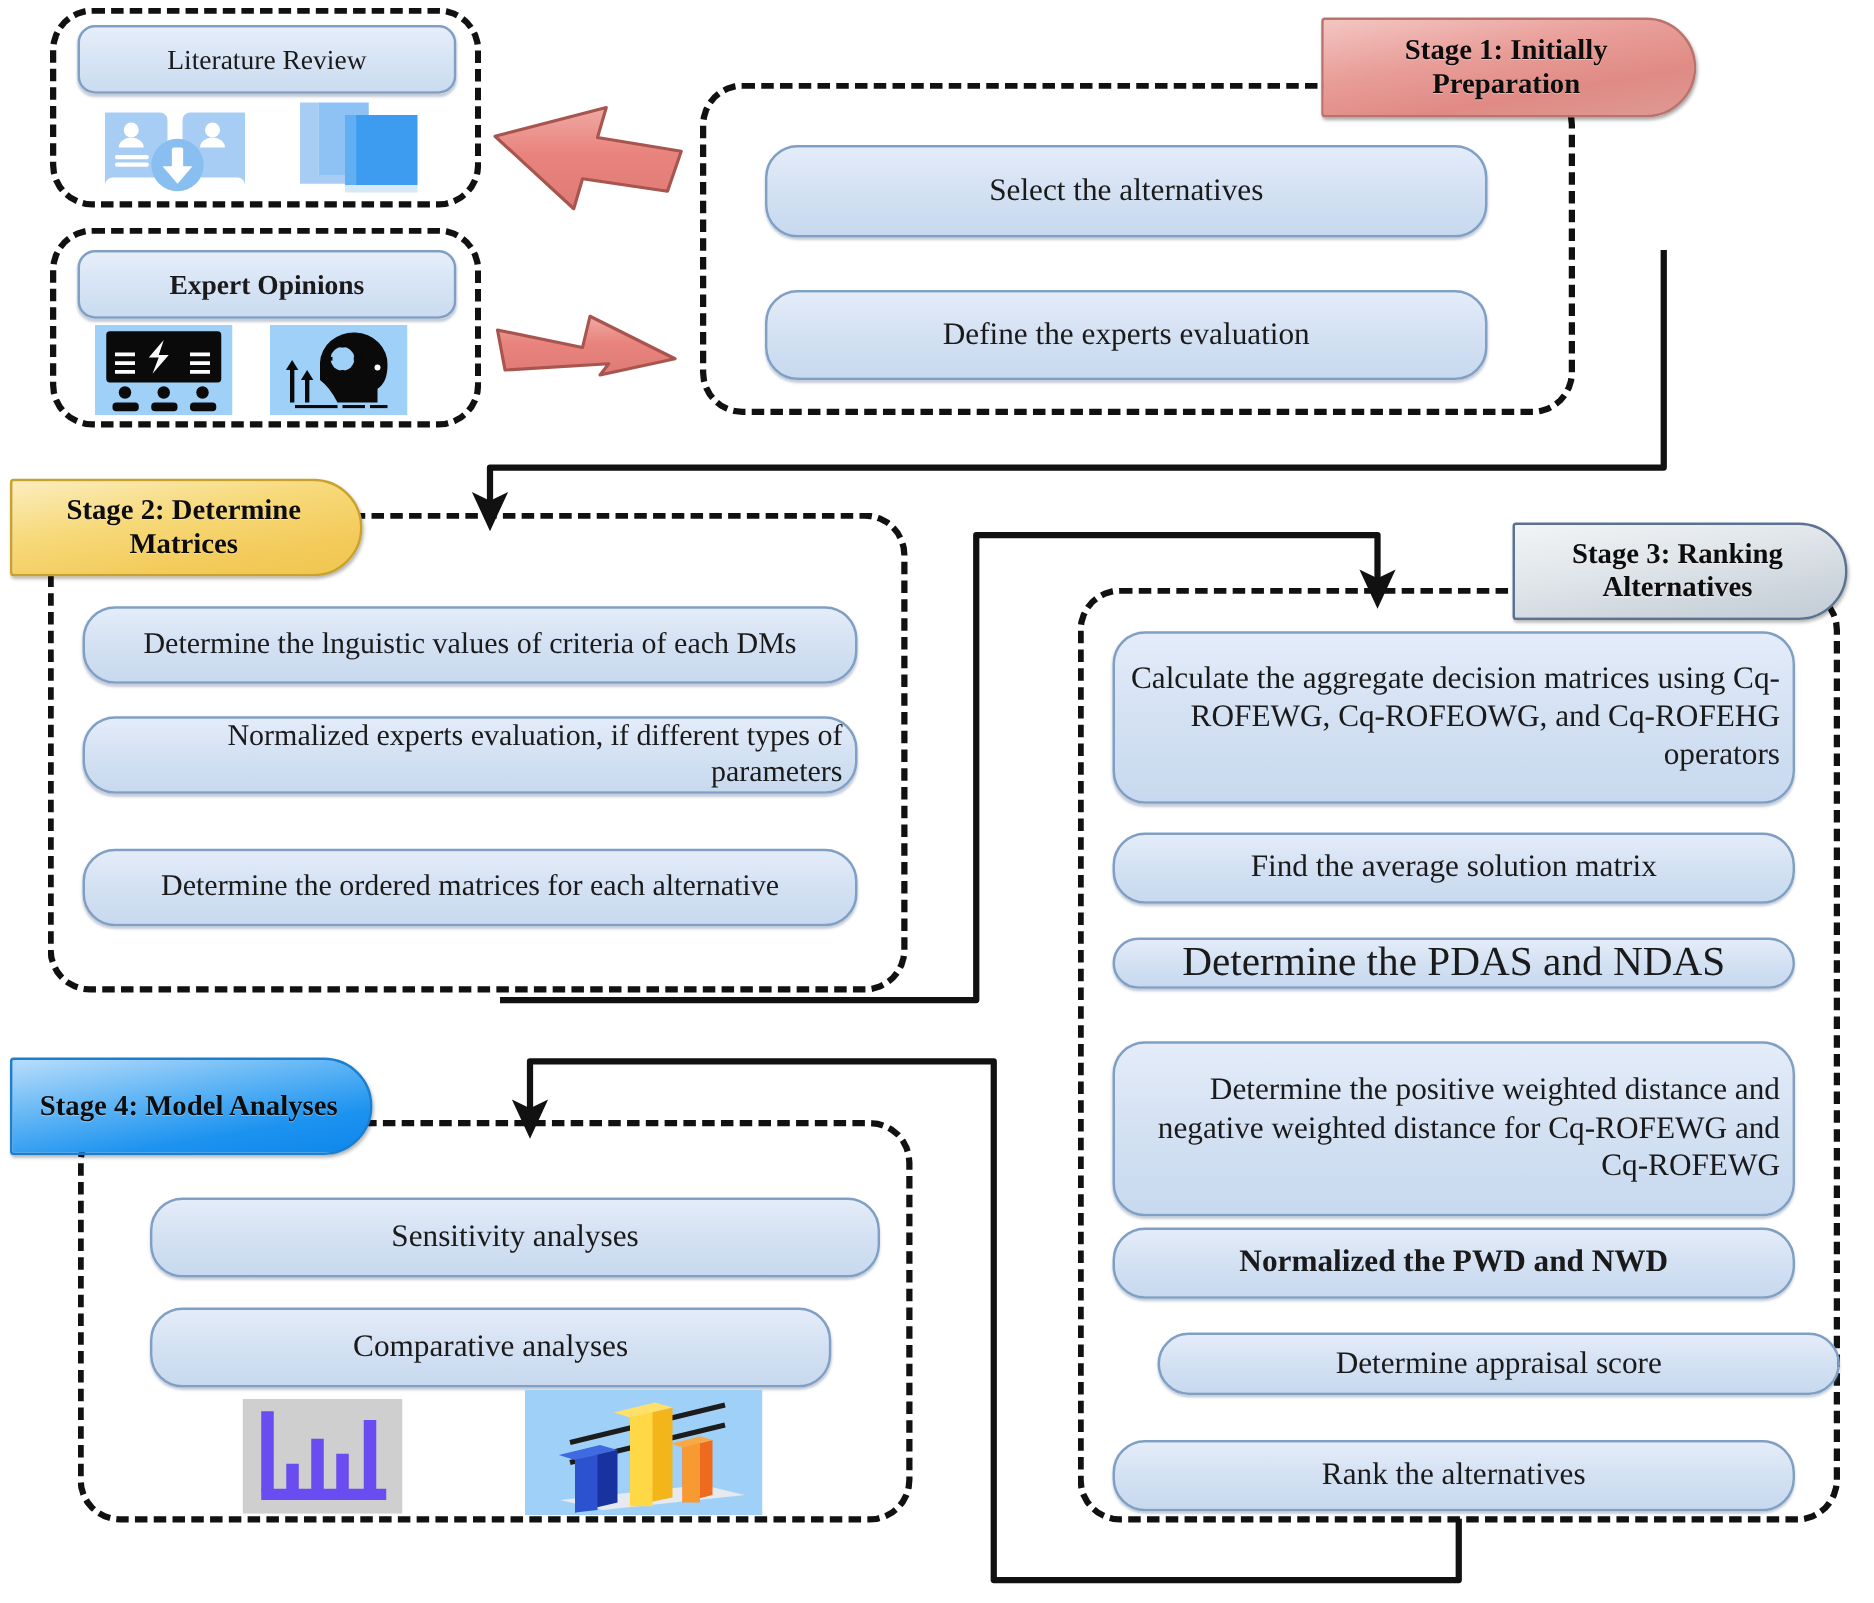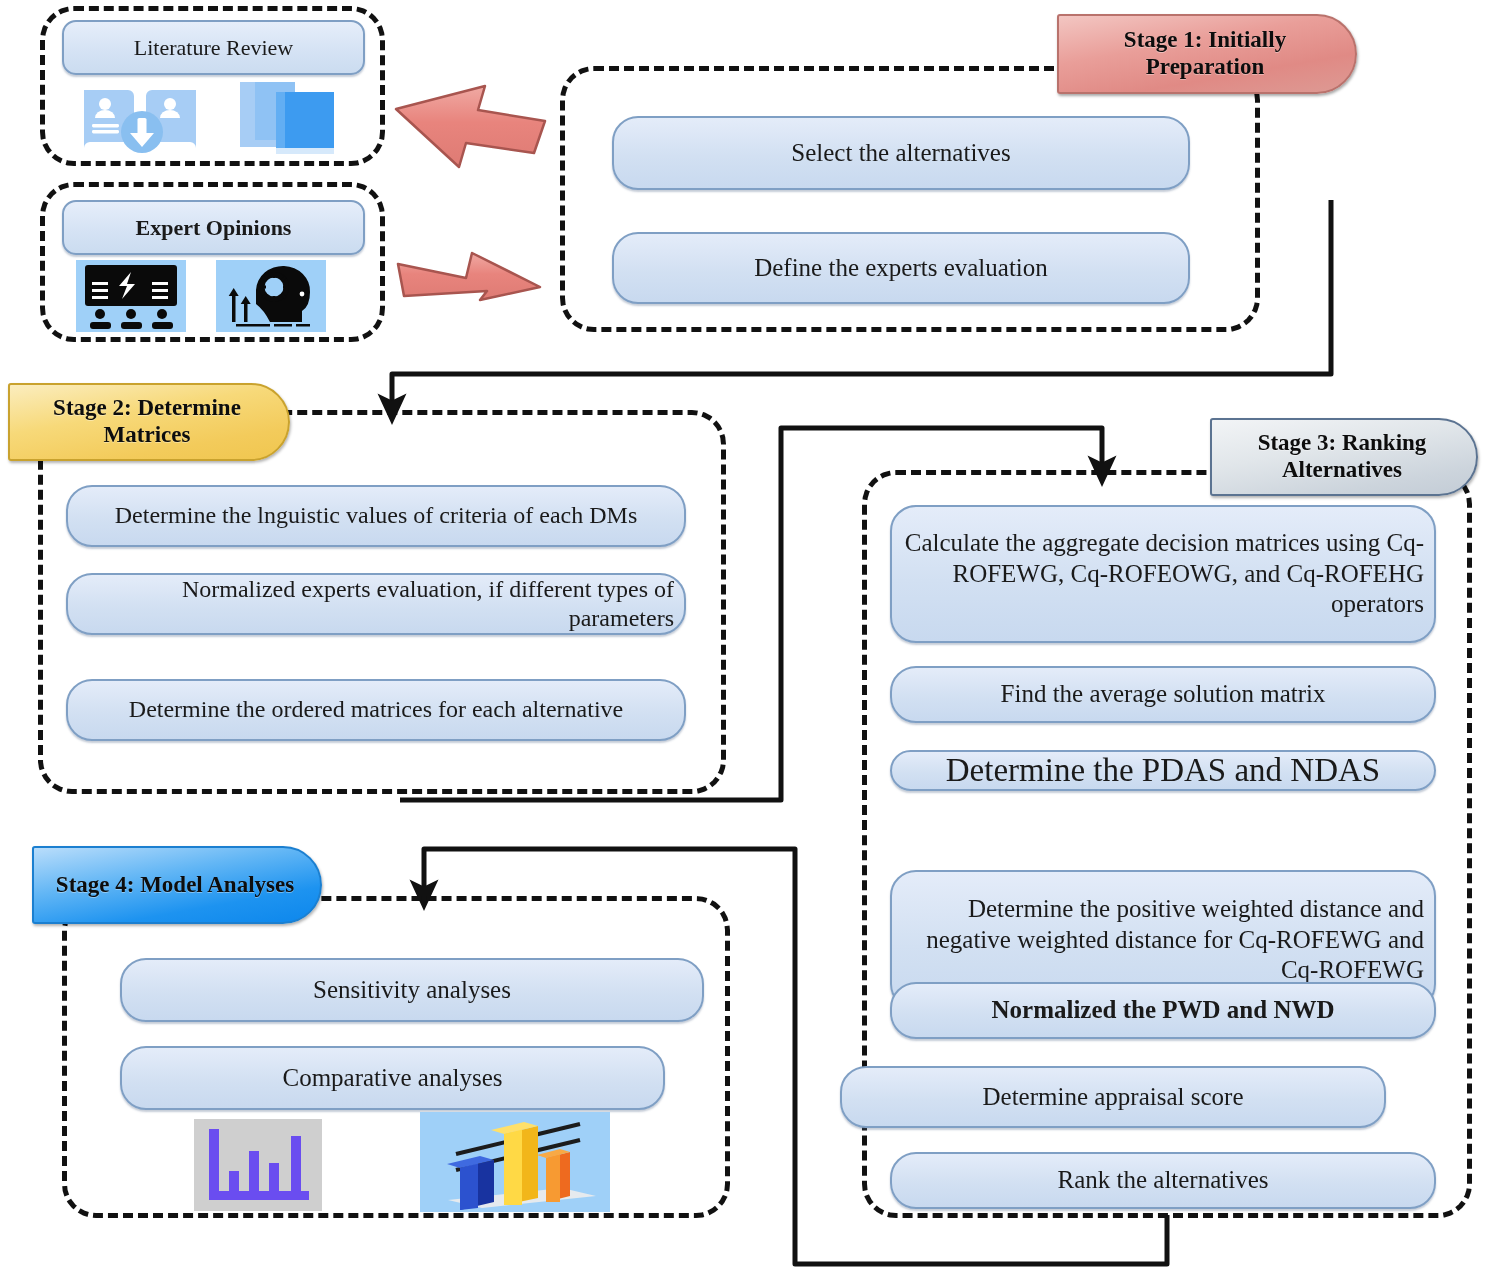--- a/index.html
+++ b/index.html
@@ -281,31 +281,31 @@
       <span>Alternatives</span>
     </div>
   </div>
 
   <div class="pbox" style="left:890px; top:505px; width:546px; height:138px; font-size:25px;">Calculate the aggregate decision matrices using Cq-ROFEWG, Cq-ROFEOWG, and Cq-ROFEHG operators</div>
 
   <div class="pbox" style="left:890px; top:666px; width:546px; height:57px; font-size:25px;">Find the average solution matrix</div>
 
   <div class="pbox" style="left:890px; top:750px; width:546px; height:41px; font-size:33px;">Determine the  PDAS and NDAS</div>
 
-  <div class="pbox" style="left:890px; top:870px; width:546px; height:140px; font-size:25px;">Determine  the positive weighted distance and negative weighted distance for Cq-ROFEWG and Cq-ROFEWG</div>
+  <div class="pbox" style="left:890px; top:833px; width:546px; height:140px; font-size:25px;">Determine  the positive weighted distance and negative weighted distance for Cq-ROFEWG and Cq-ROFEWG</div>
 
   <div class="pbox" style="left:890px; top:982px; width:546px; height:57px; font-size:25px;font-weight:bold;">Normalized the PWD and NWD</div>
 
-  <div class="pbox" style="left:840px; top:1066px; width:546px; height:62px; font-size:25px;">Determine appraisal score</div>
+  <div class="pbox" style="left:926px; top:1066px; width:546px; height:50px; font-size:25px;">Determine appraisal score</div>
 
   <div class="pbox" style="left:890px; top:1152px; width:546px; height:57px; font-size:25px;">Rank the alternatives</div>
 
   <div class="dashed-box" style="left:62px; top:896px; width:668px; height:322px;"></div>
 
-  <div class="badge badge-blue" style="left:8px; top:846px; width:290px; height:78px; font-size:23px;margin-left:24px;">
+  <div class="badge badge-blue" style="left:8px; top:846px; width:290px; height:78px; font-size:23px;">
     <div>
       <span>Stage 4: Model</span>
       <span>Analyses</span>
     </div>
   </div>
 
   <div class="pbox" style="left:120px; top:958px; width:584px; height:64px; font-size:25px;">Sensitivity analyses</div>
 
   <div class="pbox" style="left:120px; top:1046px; width:545px; height:64px; font-size:25px;">Comparative analyses</div>
 

